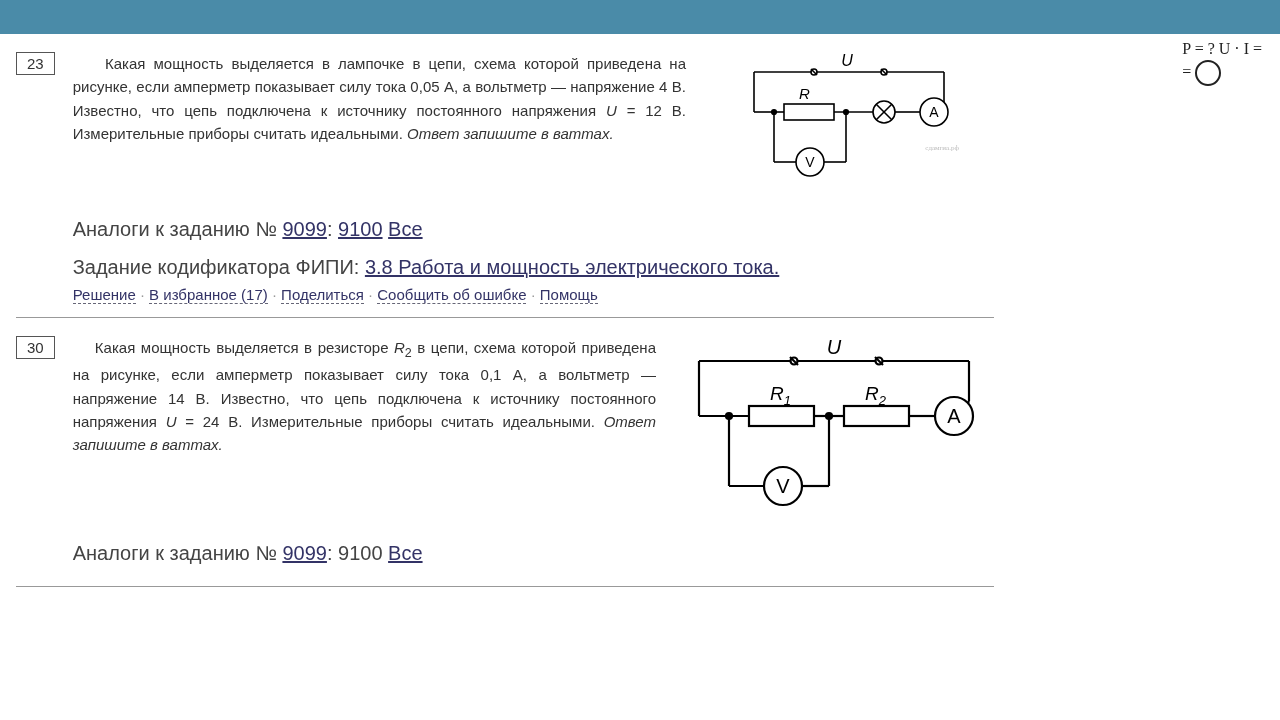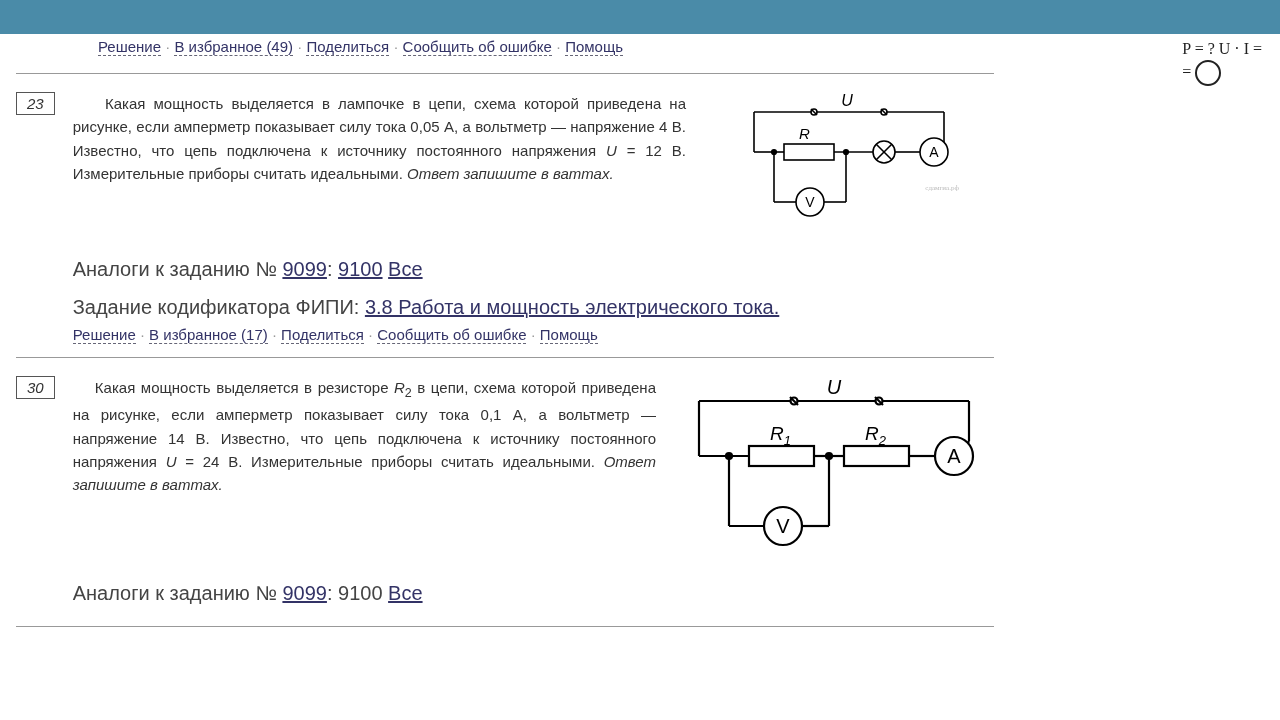--- a/index.html
+++ b/index.html
@@ -33,21 +33,20 @@
   .num-badge {
     border: 1px solid #555;
     padding: 2px 10px;
     font-size: 15px;
     color: #333;
     margin-right: 18px;
     display: inline-block;
     background: #fff;
     min-width: 22px;
     text-align: right;
-    font-style: italic;
   }
   .content { flex: 1; }
   .title-line { margin-bottom: 8px; }
   .title-line b { font-weight: bold; }
   a.dash {
     color: #336;
     text-decoration: none;
     border-bottom: 1px dashed #667;
   }
   a.solid {
@@ -95,31 +94,20 @@
 
 <div class="topbar"></div>
 
 <div class="annot">
   <div>P = ? U · I =</div>
   <div><span>=</span>&nbsp;<span class="circ"></span></div>
 </div>
 
 <div class="page">
 
-  <div class="top-frag">
-    <a class="dash">Решение</a>
-    <span class="sep"> · </span>
-    <a class="dash">В избранное (49)</a>
-    <span class="sep"> · </span>
-    <a class="dash">Поделиться</a>
-    <span class="sep"> · </span>
-    <a class="dash">Сообщить об ошибке</a>
-    <span class="sep"> · </span>
-    <a class="dash">Помощь</a>
-  </div>
 
   <div class="task-block">
     <div class="num-badge">23</div>
     <div class="content">
       <div class="row">
         <div class="text-col">
           &nbsp;&nbsp;&nbsp;&nbsp;<span>Какая мощность выделяется в лампочке в цепи, схема которой приведена на рисунке, если амперметр показывает силу тока 0,05 А, а вольтметр&nbsp;— напряжение 4 В. Известно, что цепь подключена к источнику постоянного напряжения </span><i>U</i><span> = 12 В. Измерительные приборы считать идеальными. </span><span class="italic">Ответ запишите в ваттах.</span>
         </div>
         <div class="img-col">
           <svg width="230" height="140" viewBox="0 0 230 140">

